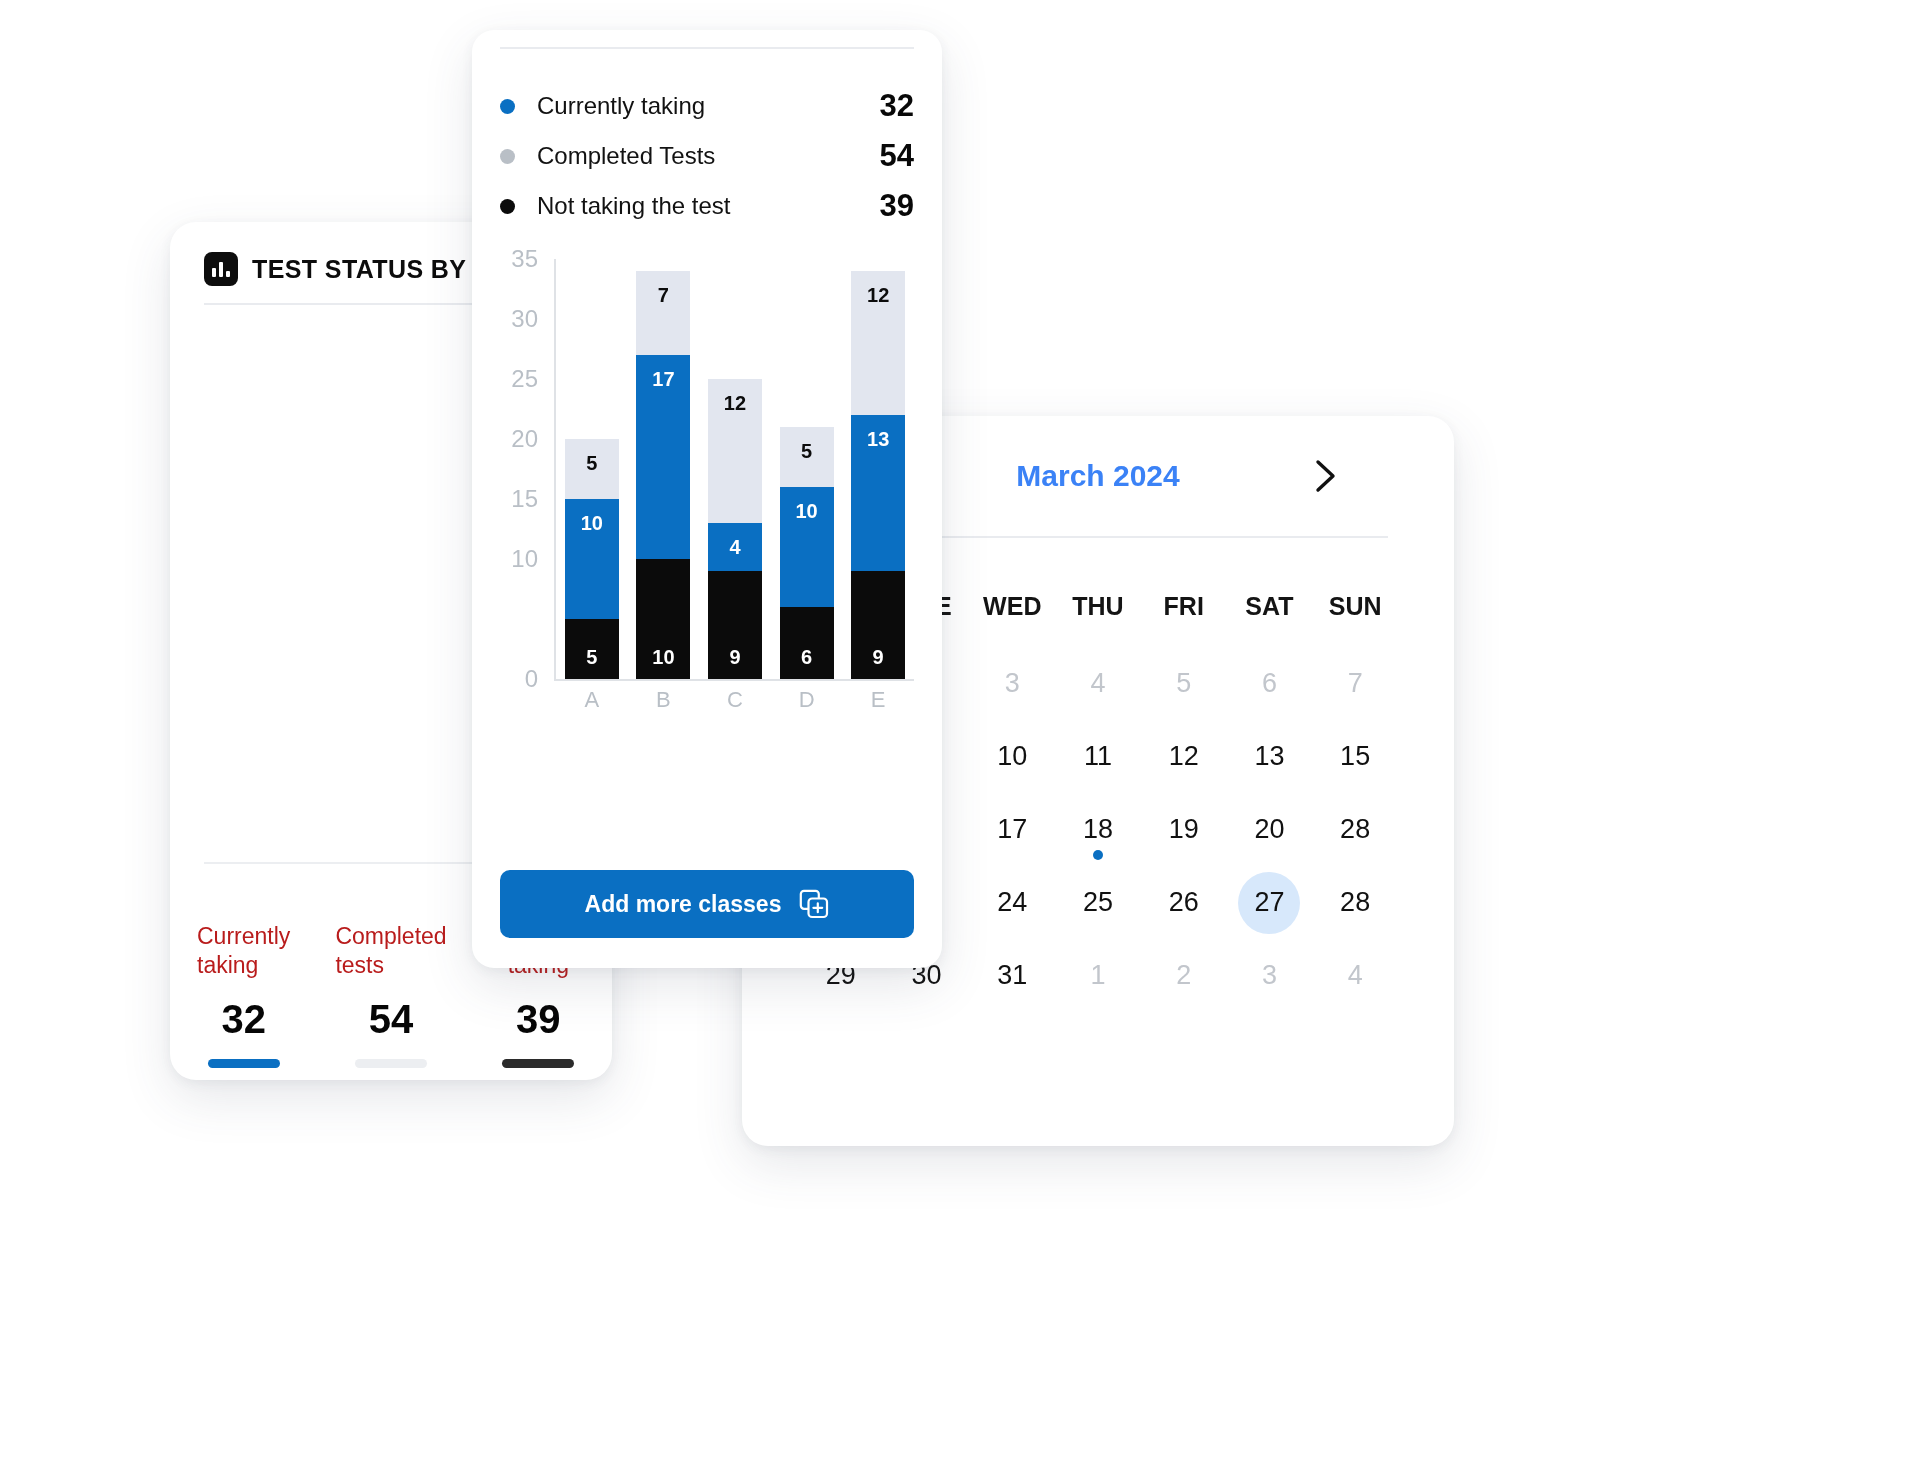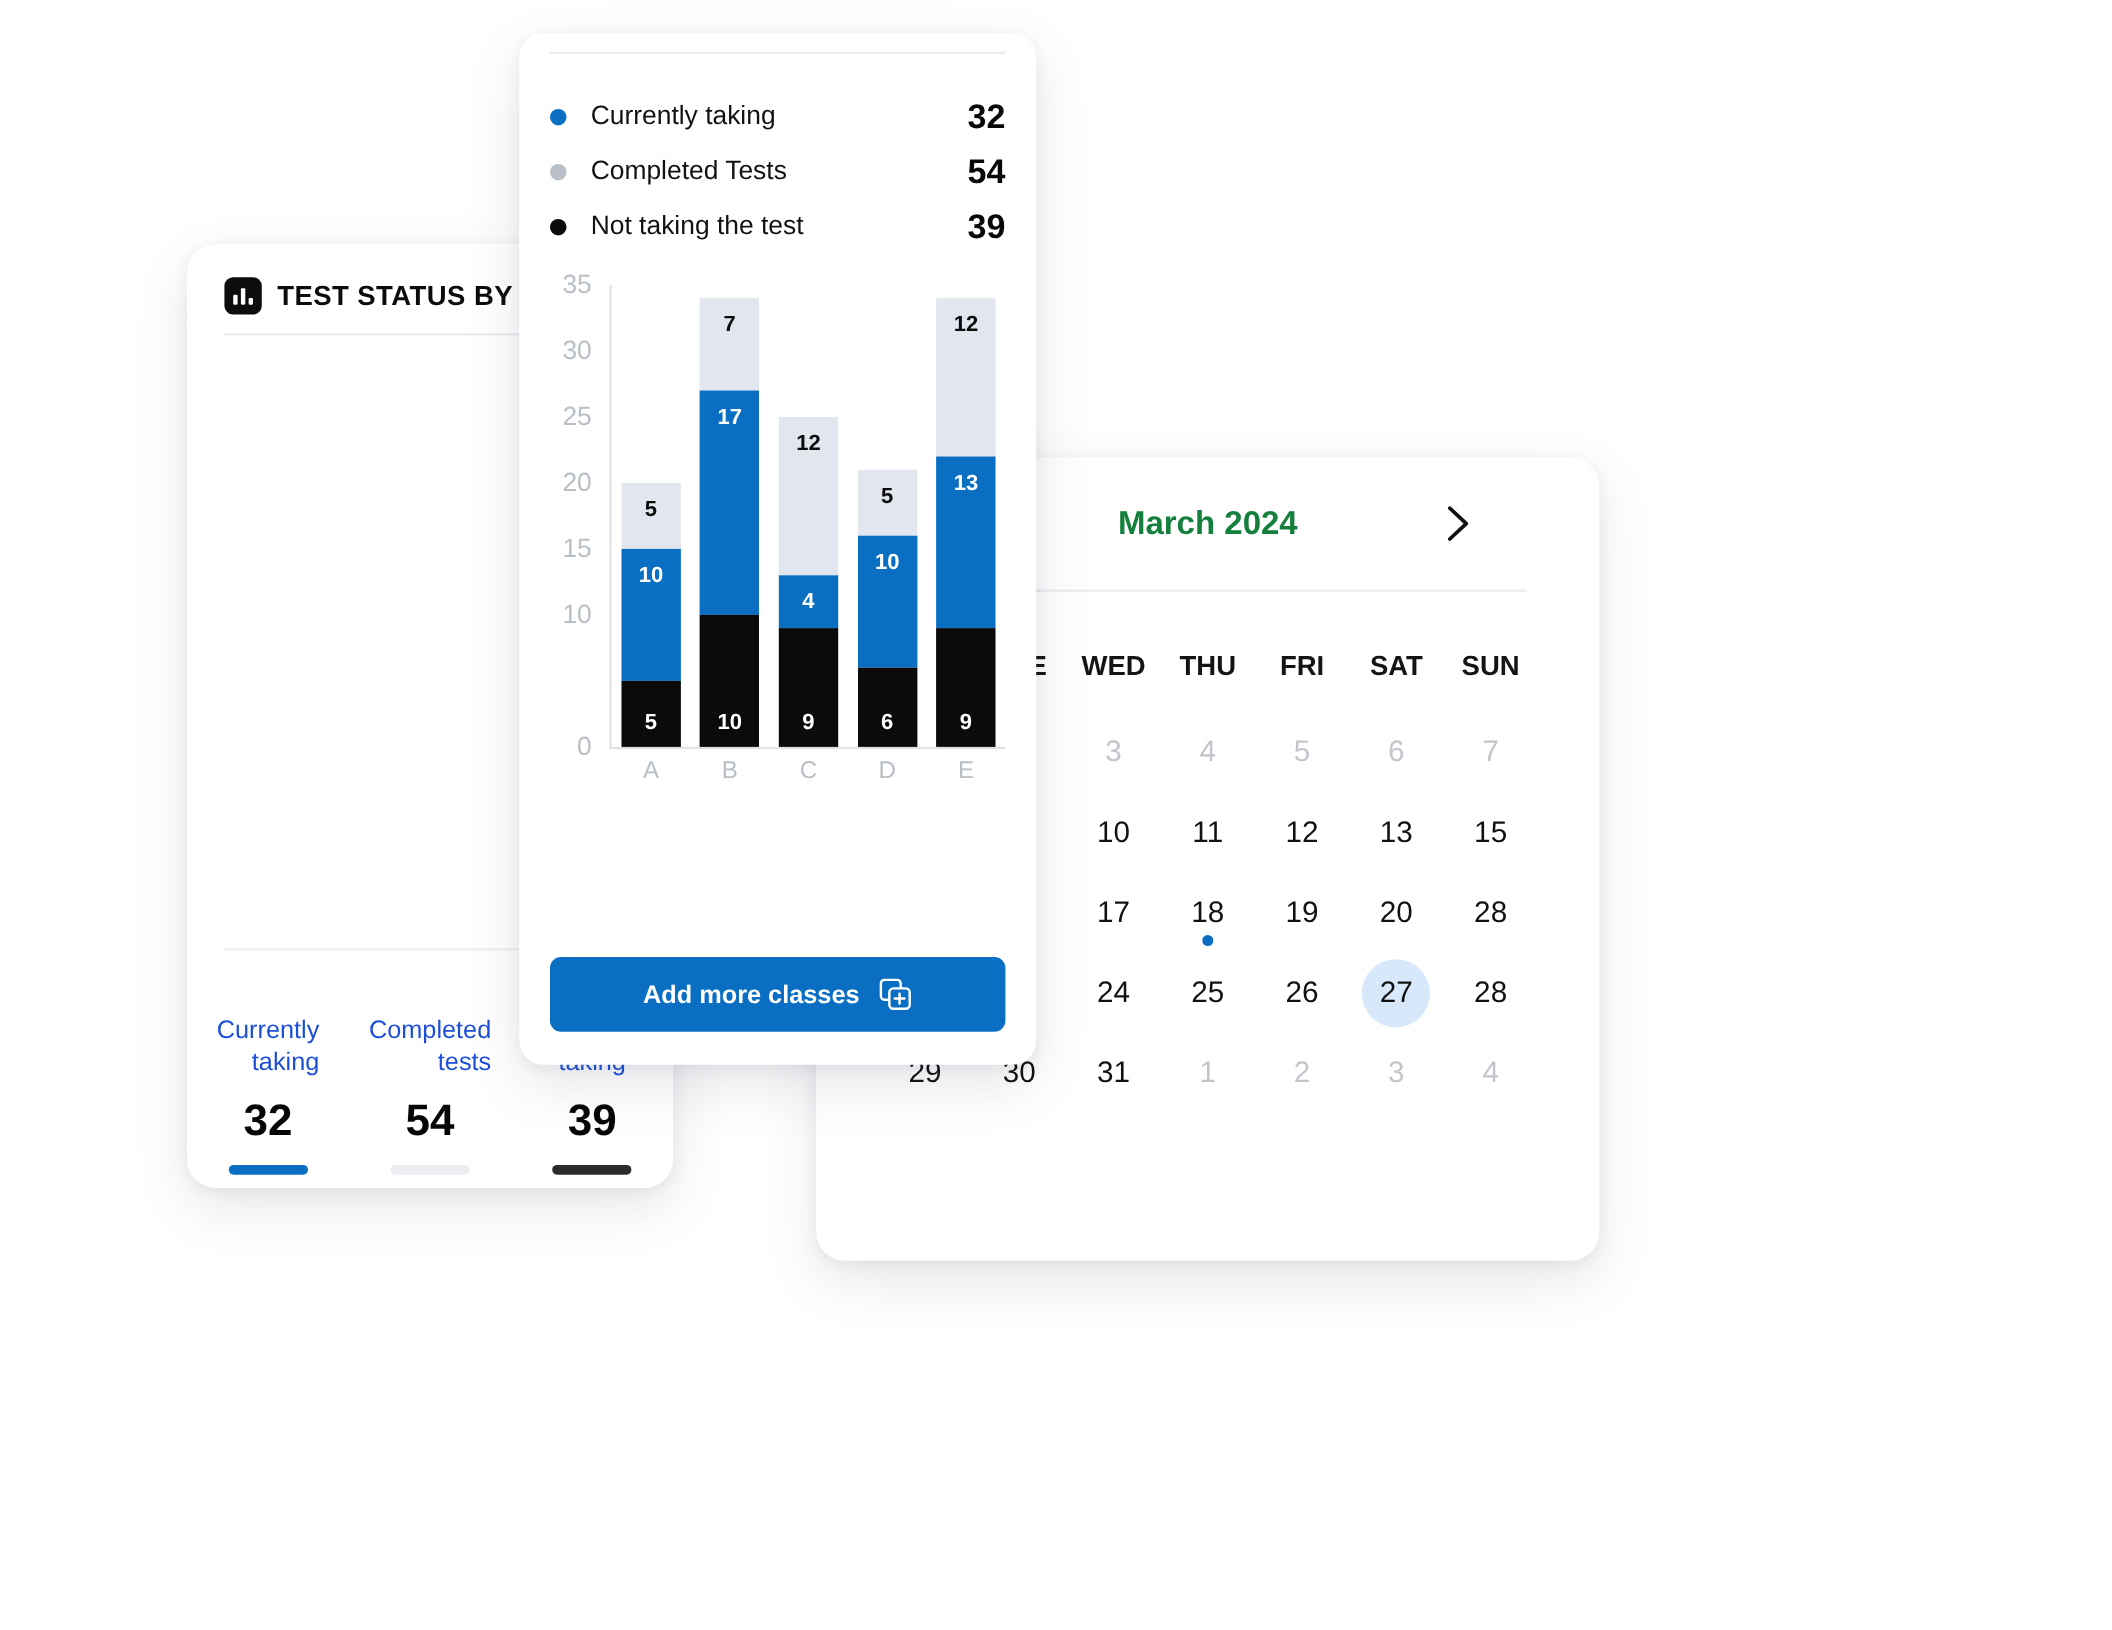--- a/index.html
+++ b/index.html
@@ -95,21 +95,21 @@
     position: absolute;
     left: 0; right: 0; top: 700px;
     display: flex;
   }
   .stat {
     flex: 1;
     display: flex; flex-direction: column; align-items: center;
   }
   .stat-label {
     font-size: 23px; line-height: 1.25;
-    color: #1d4ed8; text-align: right; white-space: pre-line;
+    color: #b91c1c; text-align: left; white-space: pre-line;
   }
   .stat-value {
     font-size: 40px; font-weight: bold; color: #060606;
     margin-top: 17px;
   }
   .stat-bar {
     width: 72px; height: 9px; border-radius: 5px; margin-top: 17px;
   }
 
   
@@ -117,21 +117,21 @@
     left: 742px; top: 416px;
     width: 712px; height: 730px;
     z-index: 1;
   }
   .cal-head {
     position: relative;
     height: 120px;
     display: flex; align-items: center; justify-content: center;
   }
   .cal-title {
-    font-size: 30px; font-weight: bold; color: #15803d;
+    font-size: 30px; font-weight: bold; color: #3b82f6;
   }
   .cal-next {
     position: absolute;
     right: 110px; top: 50%;
     transform: translateY(-50%);
     width: 36px; height: 36px;
     display: flex; align-items: center; justify-content: center;
     cursor: pointer;
   }
   .cal-next svg { display:block; }

